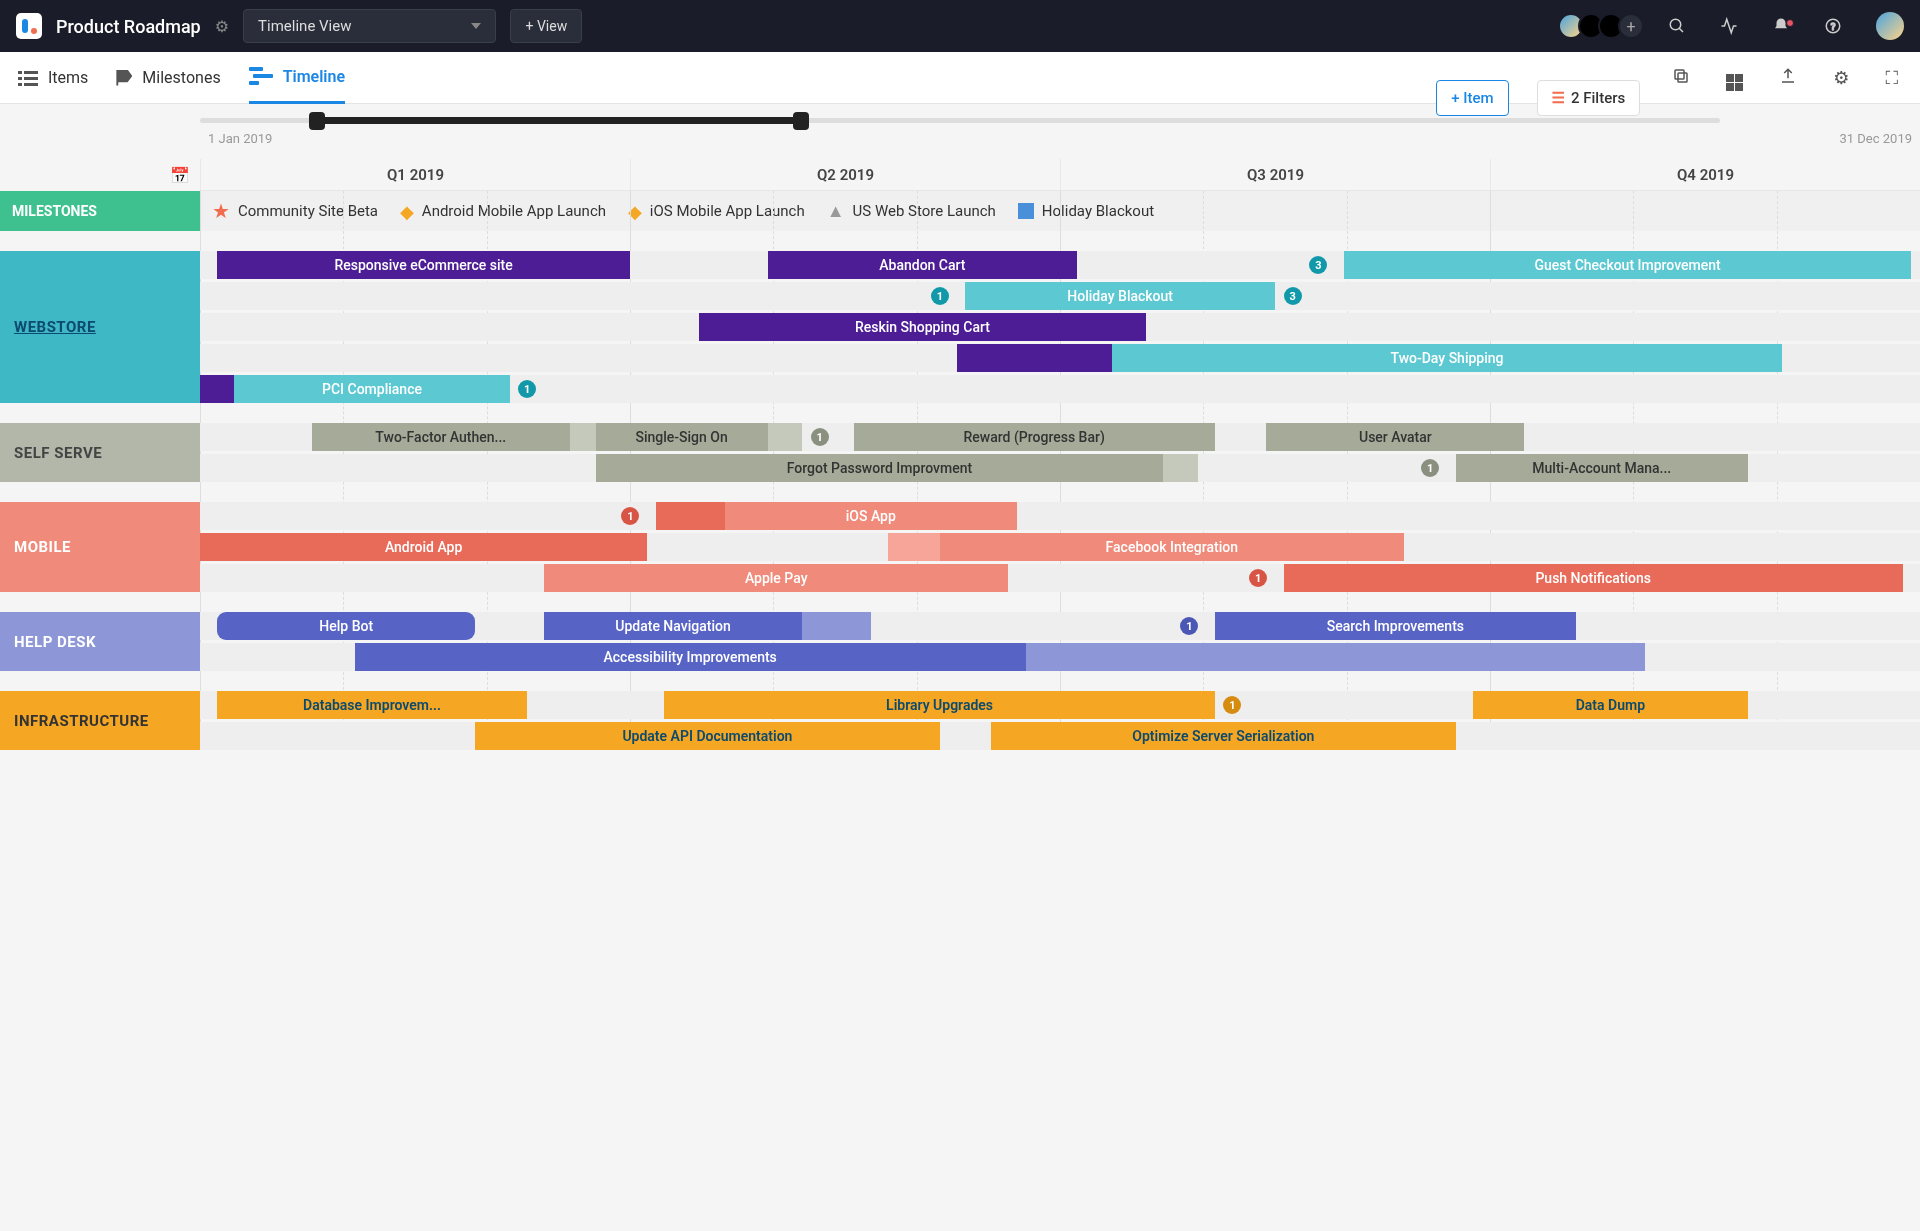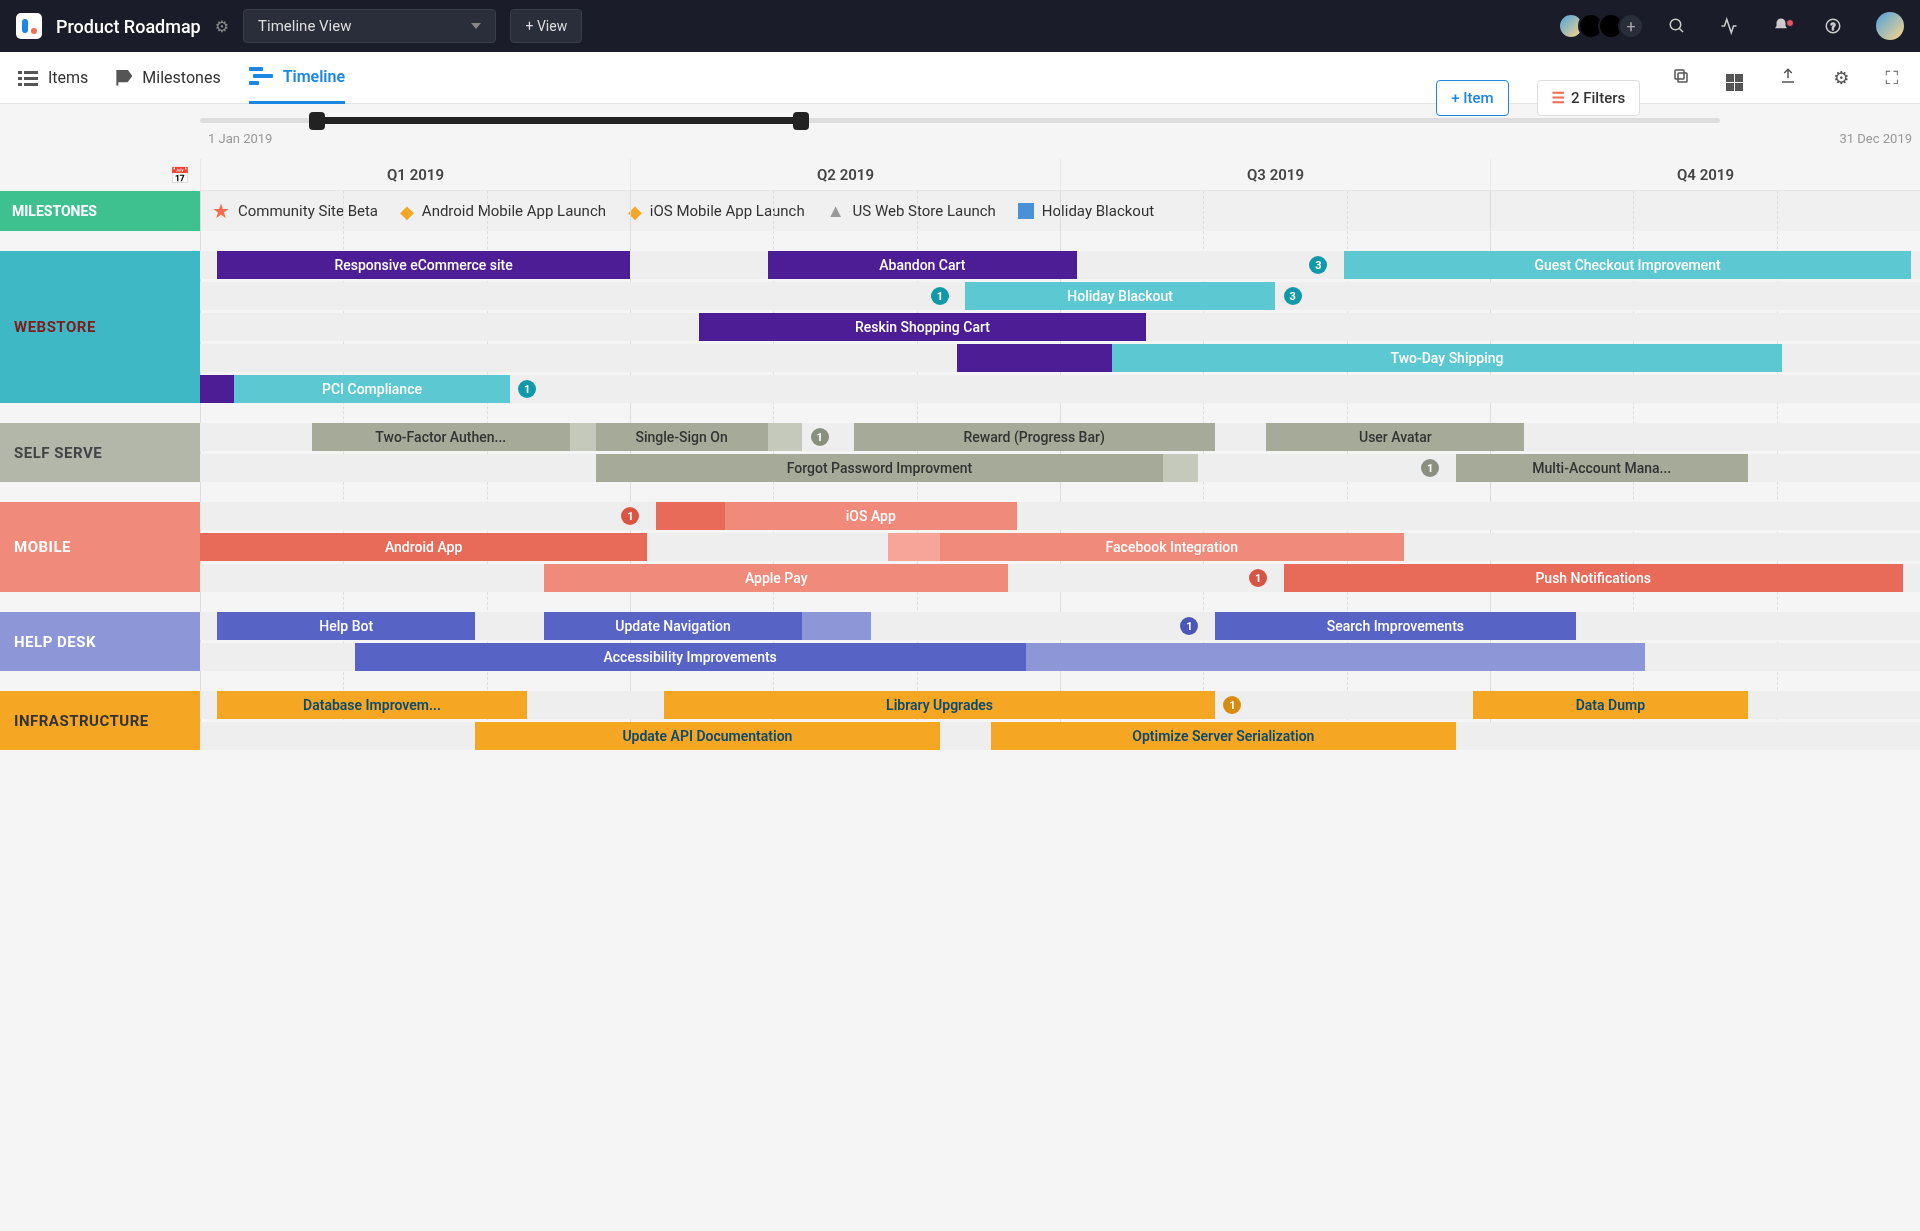--- a/index.html
+++ b/index.html
@@ -80,21 +80,21 @@
 .ms-area{flex:1;background:#f0f0f0;display:flex;align-items:center;padding:8px 12px;gap:22px;flex-wrap:nowrap;overflow:hidden;}
 .ms-item{display:flex;align-items:center;gap:8px;font-size:15px;white-space:nowrap;color:#333;}
 .ms-star{color:#f26d4f;font-size:20px;}
 .ms-diamond{color:#f5a623;font-size:18px;}
 .ms-tri{color:#999;font-size:18px;}
 .ms-square{width:16px;height:16px;background:#4a90d9;display:inline-block;}
 
 
 .lane{display:flex;margin-top:20px;}
 .lane-label{width:200px;display:flex;align-items:center;padding:0 14px;font-weight:700;font-size:15px;letter-spacing:0.5px;}
-.lane-webstore{background:#3eb8c4;color:#7f1d1d;}
+.lane-webstore{background:#3eb8c4;color:#0c4a6e;text-decoration:underline;}
 .lane-self{background:#b3b7a9;color:#444;}
 .lane-mobile{background:#f08a7a;color:#fff;}
 .lane-help{background:#8d96d6;color:#fff;}
 .lane-infra{background:#f5a623;color:#333;}
 
 .lane-tracks{flex:1;display:flex;flex-direction:column;gap:3px;}
 .track{height:28px;background:#eee;position:relative;}
 .bar{position:absolute;top:0;height:28px;display:flex;align-items:center;justify-content:center;font-size:14px;font-weight:500;color:#222;white-space:nowrap;overflow:hidden;padding:0 10px;cursor:pointer;}
 .bar-sub{position:absolute;top:0;height:28px;}
 
@@ -357,21 +357,21 @@
           <span class="badge badge-mob" style="left:61%;">1</span>
           <div class="bar bg-mob2" style="left:63%;width:36%;">Push Notifications</div>
         </div>
       </div>
     </div>
 
     <div class="lane">
       <div class="lane-label lane-help">HELP DESK</div>
       <div class="lane-tracks">
         <div class="track">
-          <div class="bar bg-help" style="left:1%;width:15%;">Help Bot</div>
+          <div class="bar bg-help" style="left:1%;width:15%;border-radius:9px;">Help Bot</div>
           <div class="bar bg-help" style="left:20%;width:15%;">Update Navigation</div>
           <div class="bar-sub bg-help2" style="left:35%;width:4%;"></div>
           <span class="badge badge-help" style="left:57%;">1</span>
           <div class="bar bg-help" style="left:59%;width:21%;">Search Improvements</div>
         </div>
         <div class="track">
           <div class="bar bg-help" style="left:9%;width:39%;">Accessibility Improvements</div>
           <div class="bar-sub bg-help2" style="left:48%;width:36%;"></div>
         </div>
       </div>

